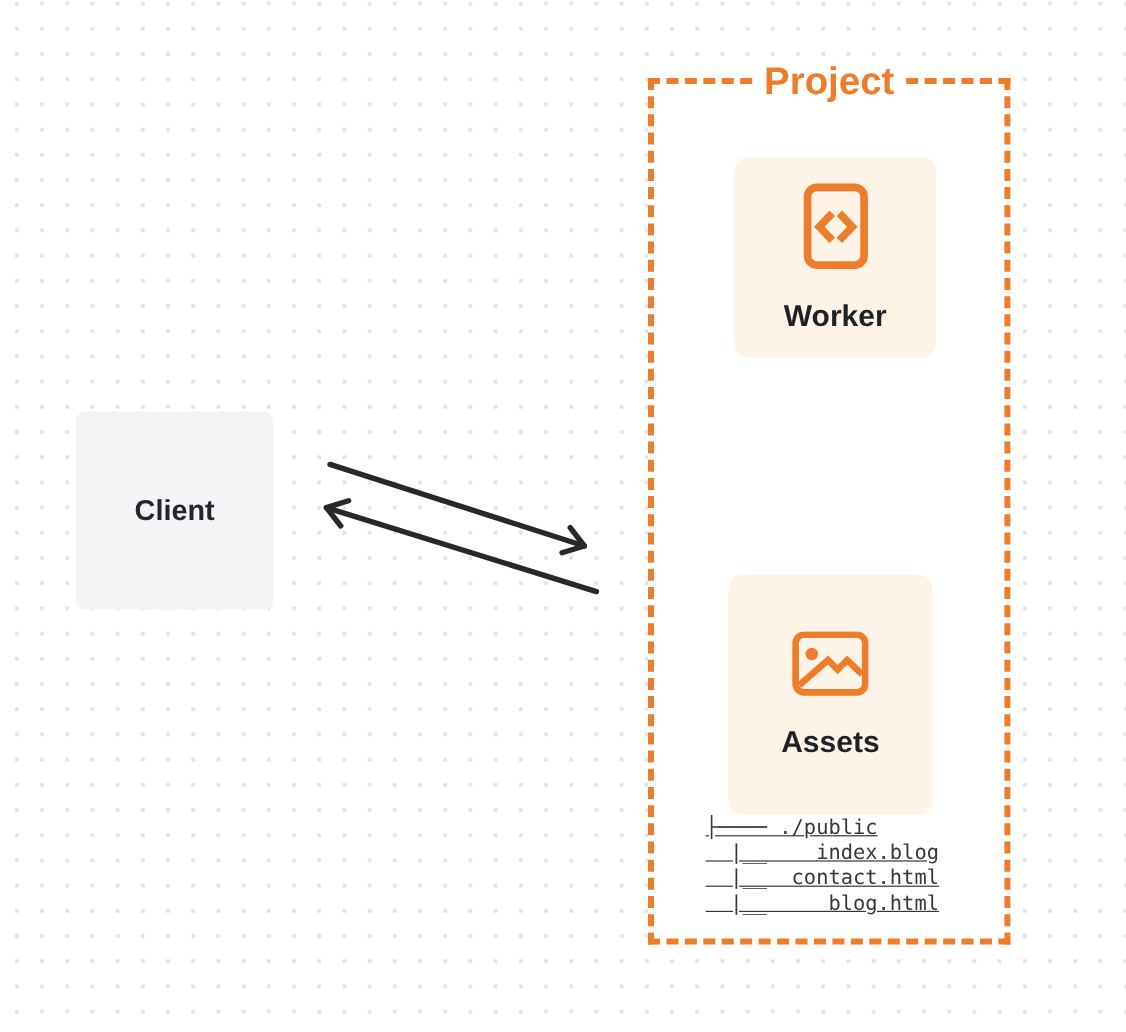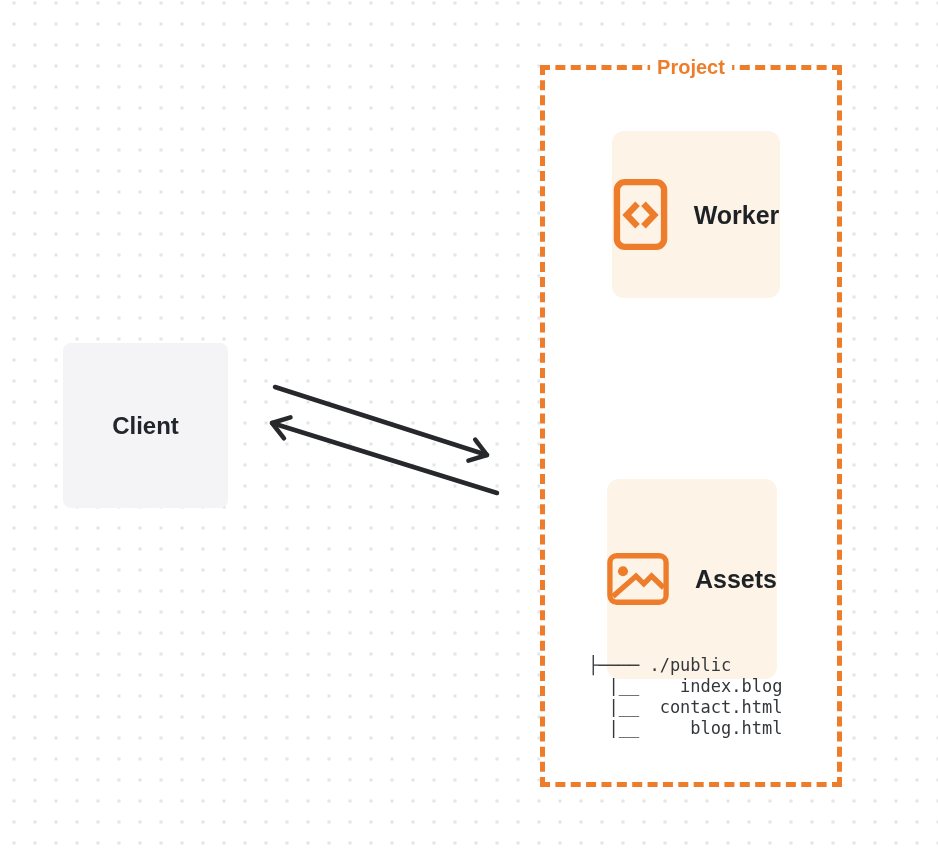--- a/index.html
+++ b/index.html
@@ -52,49 +52,50 @@
     box-sizing: border-box;
     border: 5px dashed #ee7d2b;
     background: #ffffff;
   }
   .project-label {
     position: absolute;
     top: -17px; left: 50%;
     transform: translateX(-50%);
     background: #ffffff;
     padding: 0 7px;
-    font-size: 20px; font-weight: 700; color: #ee7d2b;
+    font-size: 32px; font-weight: 700; color: #ee7d2b;
     line-height: 28px;
     white-space: nowrap;
   }
 
   
   .node-card {
     position: absolute;
     background: #fdf3e7;
     border-radius: 12px;
-    display: flex; flex-direction: row;
+    display: flex; flex-direction: column;
     align-items: center; justify-content: center;
     gap: 26px;
   }
   .node-card.worker { left: 67px; top: 61px; width: 168px; height: 167px; }
   .node-card.assets { left: 62px; top: 409px; width: 170px; height: 200px; }
   .node-card .label {
     font-size: 25px; font-weight: 700; color: #1e2227;
     line-height: 26px;
   }
 
   
   .tree {
     position: absolute;
-    left: 43px; top: 585px;
+    left: 43px; top: 610px;
     font-family: "DejaVu Sans Mono", monospace;
     font-size: 17px;
     line-height: 21px;
     color: #34373b;
+    text-decoration: underline;
   }
   .tree-line { white-space: pre; }
 </style>
 </head>
 <body>
 
 <div class="canvas">
 
   <div class="client-card">
     <span class="label">Client</span>

